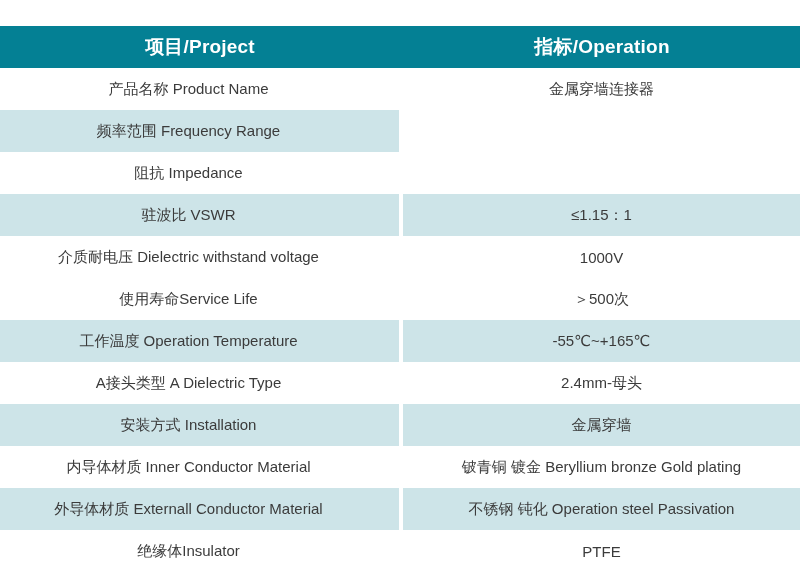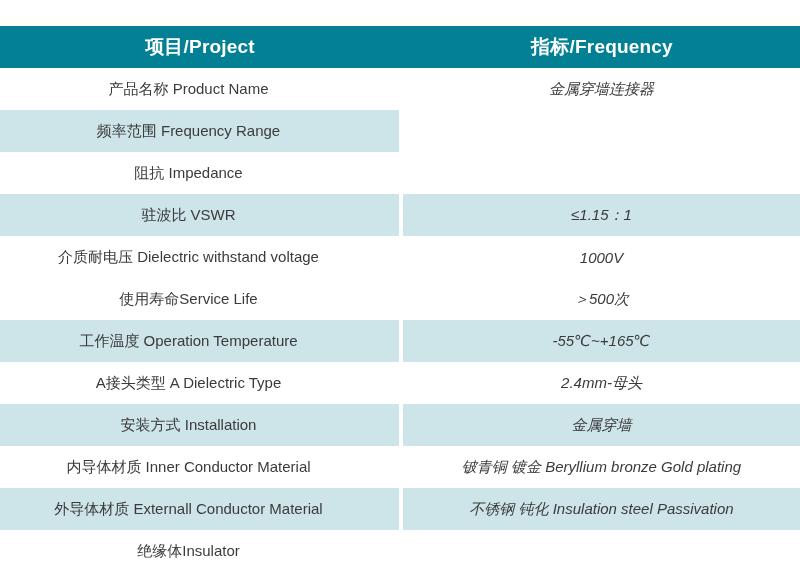--- a/index.html
+++ b/index.html
@@ -75,31 +75,30 @@
   }
   .divider-gap {
     width: 4px;
     height: 42px;
     background: #ffffff;
     flex: 0 0 4px;
   }
   .tcell.col-value {
     width: 397px;
     padding-right: 0px;
-    font-style: italic;
   }
 </style>
 </head>
 <body>
 
 <div id="spec-table">
 
   <div class="thead">
     <div class="th th-project">项目/Project</div>
-    <div class="th th-indicator">指标/Frequency</div>
+    <div class="th th-indicator">指标/Operation</div>
   </div>
 
   <div class="tbody" id="table-body">
       <div class="trow">
         <div class="tcell col-item">产品名称 Product Name</div>
         <div class="divider-gap"></div>
         <div class="tcell col-value">金属穿墙连接器</div>
       </div>
       <div class="trow tinted">
         <div class="tcell col-item">频率范围 Frequency Range</div>
@@ -140,21 +139,22 @@
         <div class="tcell col-value">金属穿墙</div>
       </div>
       <div class="trow">
         <div class="tcell col-item">内导体材质 Inner Conductor Material</div>
         <div class="divider-gap"></div>
         <div class="tcell col-value">铍青铜 镀金 Beryllium bronze Gold plating</div>
       </div>
       <div class="trow tinted">
         <div class="tcell col-item">外导体材质 Externall Conductor Material</div>
         <div class="divider-gap"></div>
-        <div class="tcell col-value">不锈钢 钝化 Insulation steel Passivation</div>
+        <div class="tcell col-value">不锈钢 钝化 Operation steel Passivation</div>
       </div>
       <div class="trow">
         <div class="tcell col-item">绝缘体Insulator</div>
         <div class="divider-gap"></div>
+        <div class="tcell col-value">PTFE</div>
       </div>
     </div>
 
 </div>
 
 </body></html>

